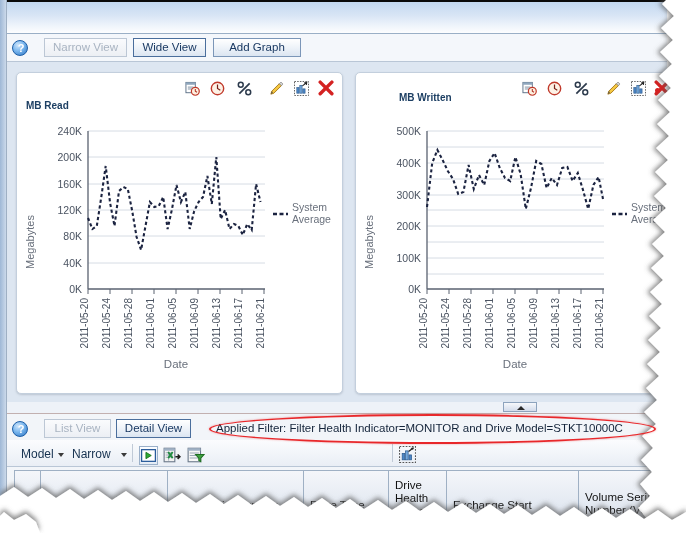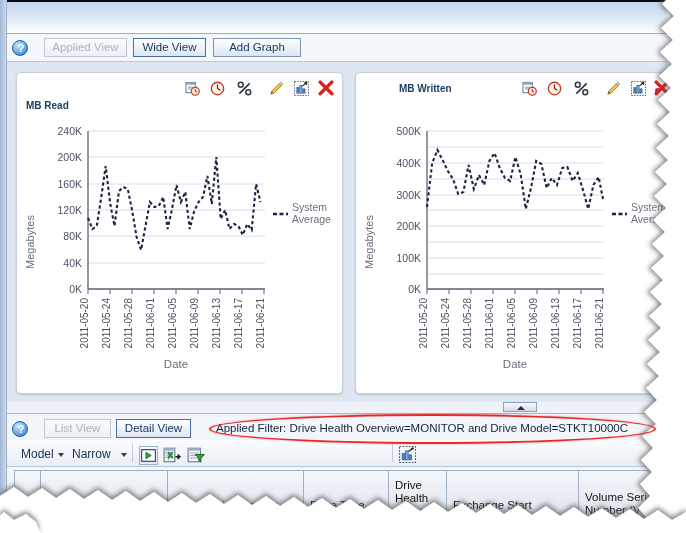--- a/index.html
+++ b/index.html
@@ -96,21 +96,21 @@
 
   <div class="titlebar"></div>
   <div class="titlebar-top"></div>
   <div class="title-rule"></div>
 
   <div class="viewbar"></div>
   <div class="helpicon" style="left:12px;top:40px;">
       <span>?</span>
     </div>
 
-  <div class="btn disabled" style="left:44px;top:38px;width:83px;">Applied View</div>
+  <div class="btn disabled" style="left:44px;top:38px;width:83px;">Narrow View</div>
   <div class="btn active" style="left:133px;top:38px;width:73px;">Wide View</div>
   <div class="btn" style="left:213px;top:38px;width:88px;">Add Graph</div>
   <div class="viewbar-rule"></div>
 
   <div class="content"></div>
 
   <div class="panel" style="left:16px;top:72px;width:325px;height:320px;"></div>
   <div class="panel-title" style="left:26px;top:100px;">MB Read</div>
 
   <div class="gicon" style="left:185px;top:81px;">
@@ -213,21 +213,21 @@
 
       <polyline fill="none" stroke="#1b2340" stroke-width="2.1" stroke-dasharray="3.2 2.6" points="68,106 72.4,117 76.8,114 81.3,85 85.7,54 90.1,91 94.5,114 99,79 103.4,75 107.8,77 112.2,99 116.6,125 121.1,138 125.5,114 129.9,90 134.3,95 138.8,94 143.2,85 147.6,117 152,97 156.5,73 160.9,90 165.3,80 169.7,117 174.2,99 178.6,90 183,85 187.4,64 191.8,92 196.3,45 200.7,107 205.1,98 209.5,117 214,112 218.4,114 222.8,123 227.2,112 231.7,118 236.1,72 240.5,90"></polyline>
 
       <line x1="253" y1="102" x2="268" y2="102" stroke="#1b2340" stroke-width="2.4" stroke-dasharray="4 2.5"></line>
       <text x="272" y="99" font-family="Liberation Sans, sans-serif" font-size="10.5" fill="#69707c">System</text>
       <text x="272" y="111" font-family="Liberation Sans, sans-serif" font-size="10.5" fill="#69707c">Average</text>
     </svg>
   </div>
 
   <div class="panel" style="left:355px;top:72px;width:325px;height:320px;"></div>
-  <div class="panel-title" style="left:363px;top:83px;padding-left:36px;">MB Written</div>
+  <div class="panel-title" style="left:363px;top:92px;padding-left:36px;">MB Written</div>
 
   <div class="gicon" style="left:522px;top:81px;">
     <svg width="15" height="15" viewBox="0 0 16 16">
       <rect x="1" y="1.5" width="10" height="11" fill="#fff" stroke="#5b6f86" stroke-width="1"></rect>
       <rect x="1" y="1.5" width="10" height="2.5" fill="#8fa6bd"></rect>
       <path d="M3 6.5h6M3 8.5h5" stroke="#7e8ea0" stroke-width="1"></path>
       <circle cx="11" cy="11" r="4.2" fill="#fdf0e0" stroke="#c0392b" stroke-width="1.3"></circle>
       <path d="M11 8.4v2.6l1.8 1" stroke="#b03024" stroke-width="1.1" fill="none"></path>
     </svg>
   </div>
@@ -329,21 +329,21 @@
   <div class="splitline"></div>
 
   <div class="botsec"></div>
 
   <div class="helpicon" style="left:12px;top:421px;">
       <span>?</span>
     </div>
   <div class="btn disabled" style="left:44px;top:419px;width:67px;">List View</div>
   <div class="btn active" style="left:116px;top:419px;width:75px;">Detail View</div>
 
-  <div class="filtertext" style="left:216px;top:422px;">Applied Filter: Drive Health Overview=MONITOR and Drive Model=STKT10000C</div>
+  <div class="filtertext" style="left:216px;top:422px;">Applied Filter: Filter Health Indicator=MONITOR and Drive Model=STKT10000C</div>
   <div class="redellipse" style="left:209px;top:414px;width:443px;height:26px;z-index:45;"></div>
 
   <div class="tbar2"></div>
   <div class="menuitem" style="left:21px;top:447px;">Model</div>
   <div class="caret" style="left:58px;top:453px;"></div>
   <div class="menuitem" style="left:72px;top:447px;">Narrow</div>
   <div class="caret" style="left:121px;top:453px;"></div>
 
   <div class="vsep" style="left:132px;top:444px;height:18px;"></div>
 

